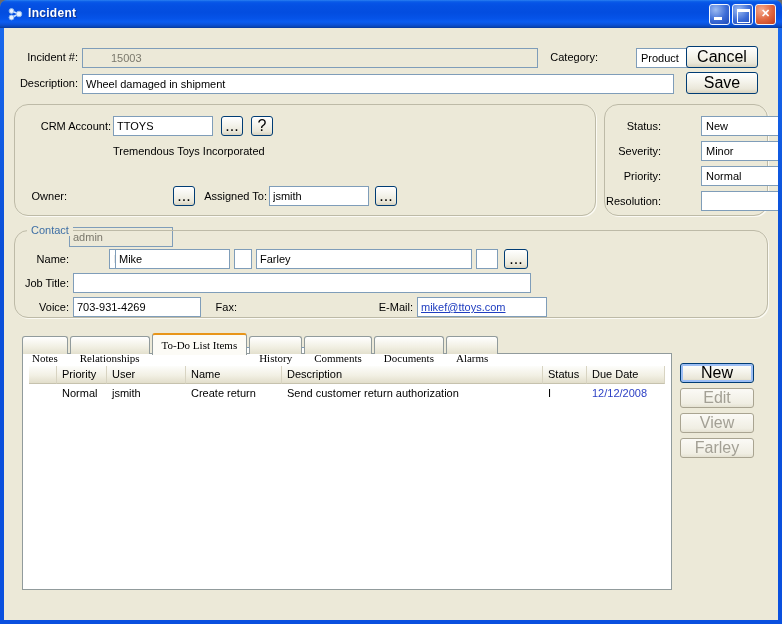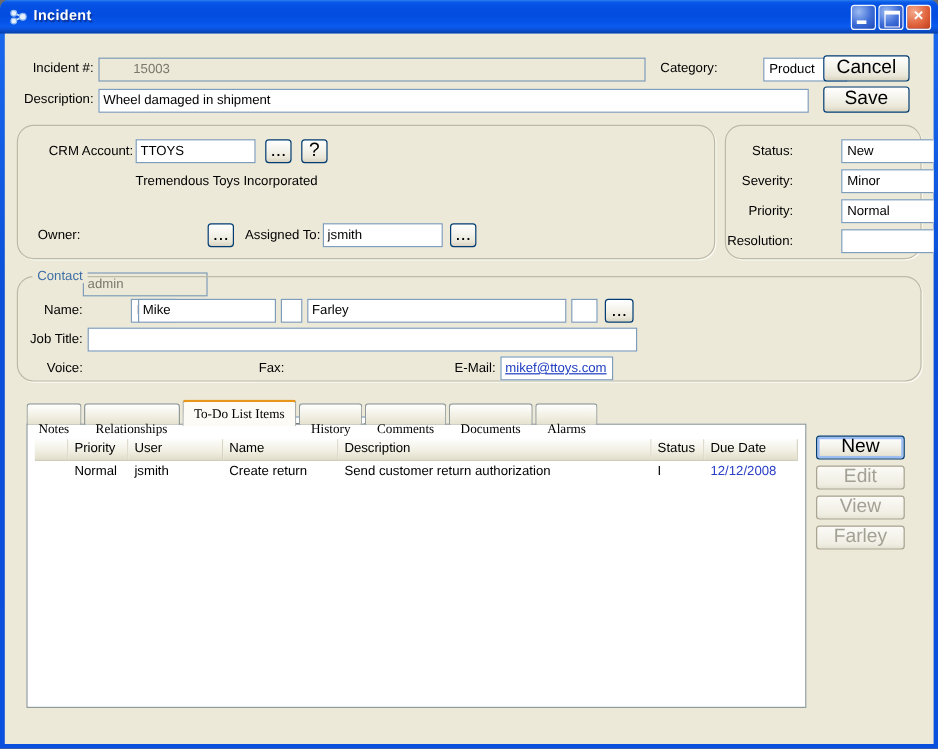--- a/index.html
+++ b/index.html
@@ -171,24 +171,25 @@
       <input class="field" style="left: 100px; top: 18px; width: 115px;" value="Mike">
       <input class="field" style="left: 219px; top: 18px; width: 18px;" value="">
       <input class="field" style="left: 241px; top: 18px; width: 216px;" value="Farley">
       <input class="field" style="left: 461px; top: 18px; width: 22px;" value="">
       <button class="btn" style="left:489px; top:18px; width:24px; height:20px;">...</button>
 
       <div class="lbl r" style="left:6px; top:45px; width:48px;">Job Title:</div>
       <input class="field" style="left: 58px; top: 42px; width: 458px;" value="">
 
       <div class="lbl r" style="left:14px; top:69px; width:40px;">Voice:</div>
+      <input class="field" style="left: 58px; top: 66px; width: 128px;" value="703-931-4269">
       <div class="lbl r" style="left:196px; top:69px; width:26px;">Fax:</div>
       <input class="field" style="left: 226px; top: 76px; width: 126px; margin-top: 40px;" value="703-931-2212">
       <div class="lbl r" style="left:358px; top:69px; width:40px;">E-Mail:</div>
-      <div class="field" style="left:402px; top:66px; width:94px;">
+      <div class="field" style="left:402px; top:66px; width:130px;">
         <a class="email" href="#">mikef@ttoys.com</a>
       </div>
     </div>
 
     <div class="tabstrip">
       <div class="tab">Notes</div>
       <div class="tab">Relationships</div>
       <div class="tab active">To-Do List Items</div>
       <div class="tab">History</div>
       <div class="tab">Comments</div>

